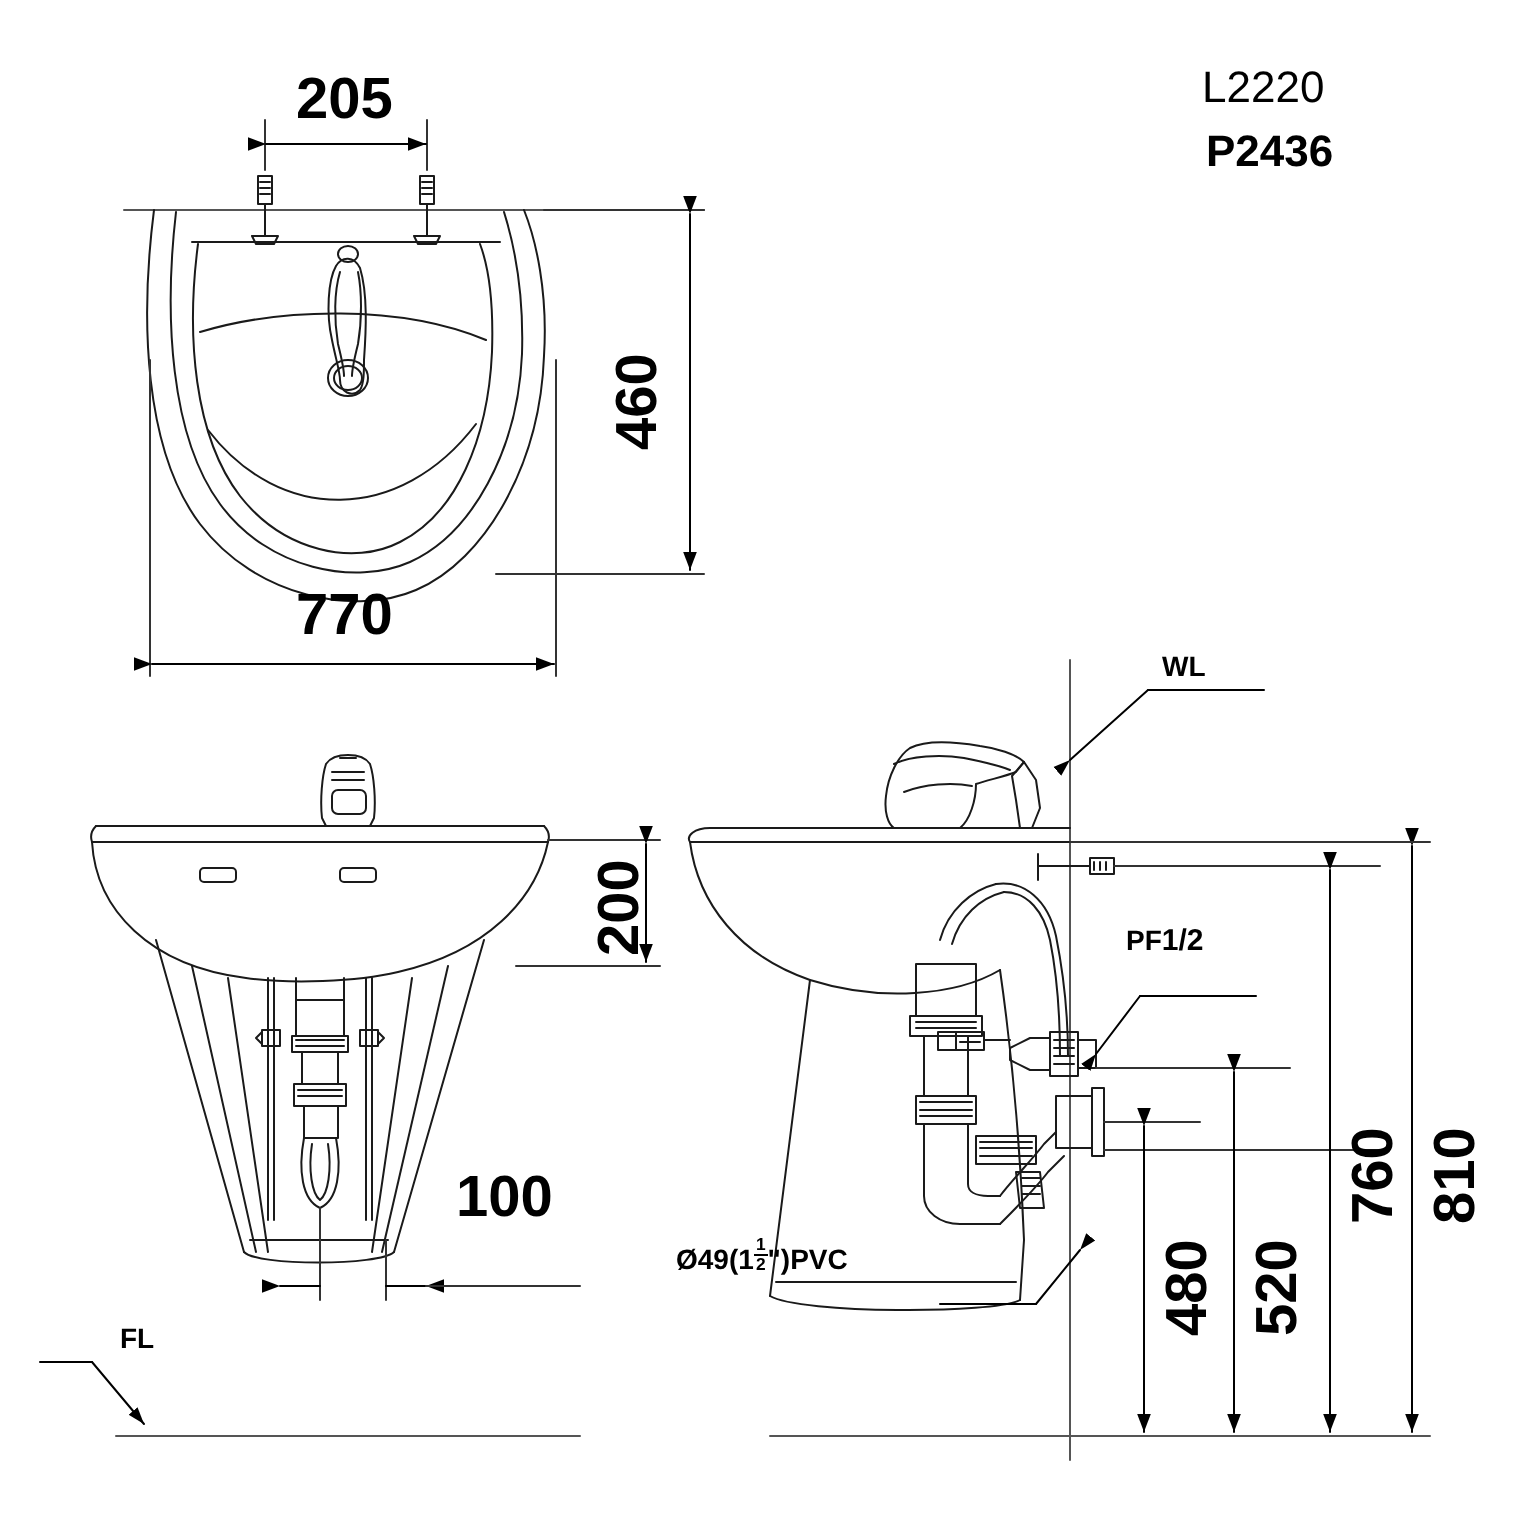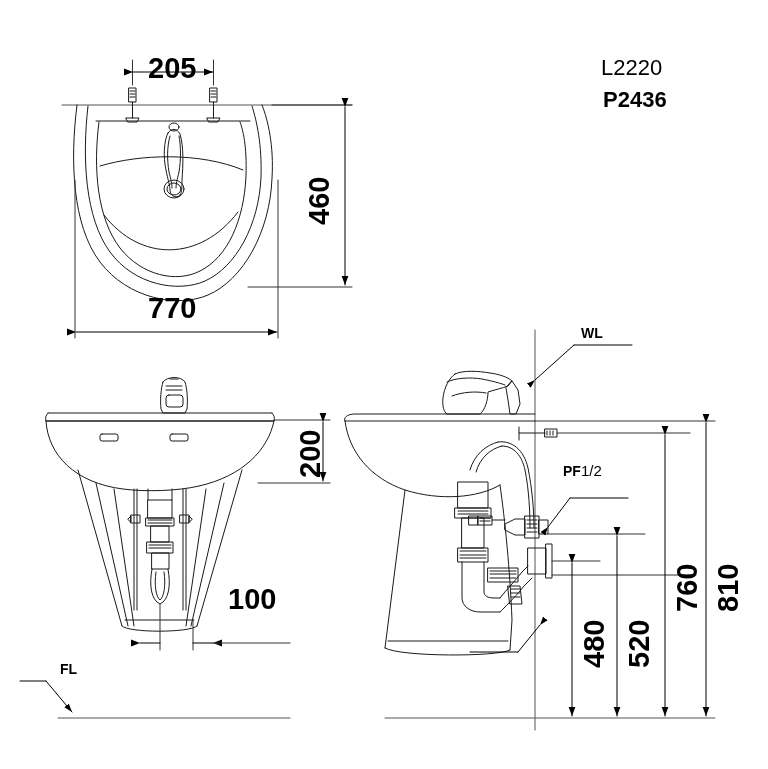--- a/index.html
+++ b/index.html
@@ -2,26 +2,26 @@
 <html><head>
 <meta charset="utf-8">
 <style>
   html,body{margin:0;padding:0;background:#fff;}
   body{width:768px;height:769px;font-family:"Liberation Sans",sans-serif;color:#111;overflow:hidden;}
   #sheet{position:relative;width:768px;height:769px;background:#ffffff;}
   #sheet svg{position:absolute;top:0;left:0;}
   .lbl{position:absolute;font-family:"Liberation Sans",sans-serif;color:#000;white-space:nowrap;font-weight:700;}
   .dim{font-size:29px;letter-spacing:0px;}
   .dimv{font-size:29px;transform:rotate(-90deg);transform-origin:left top;}
-  .model{font-size:22px;font-weight:400;margin-top:24px;}
+  .model{font-size:22px;font-weight:400;}
   .tag{font-size:14px;font-weight:700;}
   .frac{display:inline-block;vertical-align:-0.05em;font-size:0.62em;text-align:center;line-height:1;position:relative;top:0.02em;}
   .frac .n{display:block;border-bottom:1px solid #000;padding:0 1px;}
   .frac .d{display:block;padding:0 1px;}
-  .pfnum{font-size:15px;font-weight:400;}
+  .pfnum{font-size:15px;font-weight:700;}
 </style>
 </head>
 <body>
 
 <div id="sheet">
 
   <svg width="768" height="769" viewBox="0 0 768 769">
     <defs>
       <marker id="ar" markerWidth="10" markerHeight="8" refX="9" refY="4" orient="auto" markerUnits="userSpaceOnUse">
         <path d="M0,0.6 L9,4 L0,7.4 Z" fill="#000"></path>
@@ -273,33 +273,36 @@
           <line x1="706" y1="423" x2="706" y2="716" stroke="#000" marker-start="url(#ar)" marker-end="url(#ar)"></line>
           <line x1="535" y1="421" x2="715" y2="421" stroke="#333"></line>
         </g>
       </g>
     </g>
   </svg>
 
   <div class="lbl model" style="left:601px;top:31px;">L2220</div>
   <div class="lbl model" style="left:603px;top:63px;font-weight:bold;">P2436</div>
 
-  <div class="lbl dim" style="left:148px;top:34px;margin-top:18px;">205</div>
+  <div class="lbl dim" style="left:148px;top:34px;">205</div>
   <div class="lbl dimv" style="left:303px;top:225px;">460</div>
   <div class="lbl dim" style="left:148px;top:292px;">770</div>
 
   <div class="lbl dimv" style="left:294px;top:478px;">200</div>
   <div class="lbl dim" style="left:228px;top:583px;">100</div>
 
   <div class="lbl dimv" style="left:578px;top:668px;">480</div>
   <div class="lbl dimv" style="left:623px;top:668px;">520</div>
   <div class="lbl dimv" style="left:671px;top:612px;">760</div>
   <div class="lbl dimv" style="left:712px;top:612px;">810</div>
 
   <div class="lbl tag" style="left:581px;top:325px;">WL</div>
   <div class="lbl tag" style="left:24px;top:661px;margin-left:36px;">FL</div>
 
   <div class="lbl" style="left:563px;top:462px;">
     <span class="tag">PF</span><span class="pfnum">1/2</span>
   </div>
 
+  <div class="lbl tag" style="left:338px;top:618px;">
+    <span>Ø</span><span>49</span><span>(</span><span>1</span><span class="frac"><span class="n">1</span><span class="d">2</span></span><span>"</span><span>)</span><span>PVC</span>
+  </div>
 
 </div>
 
 </body></html>

